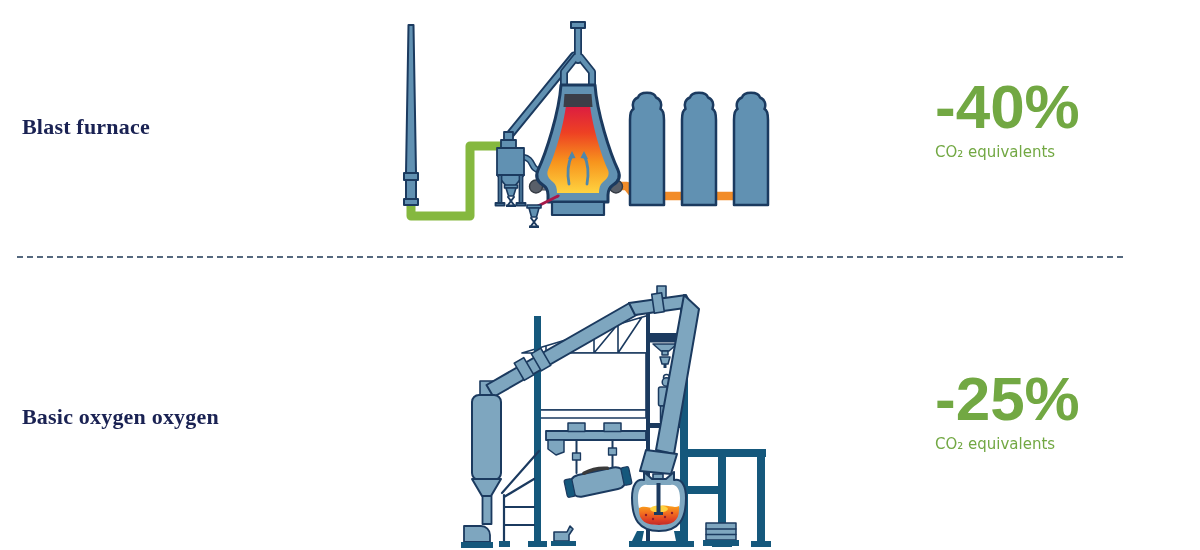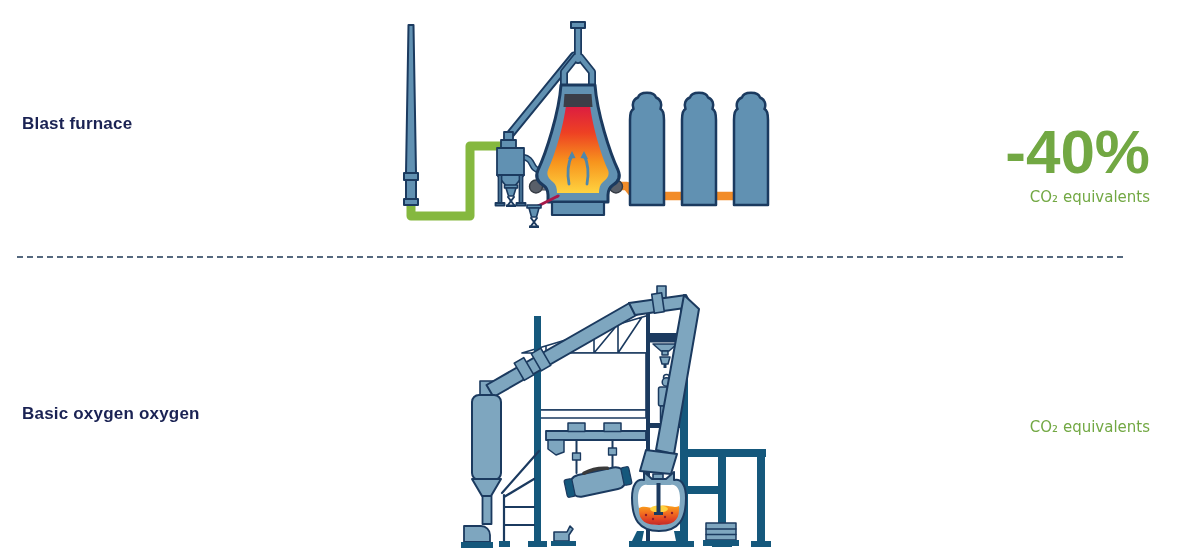--- a/index.html
+++ b/index.html
@@ -1,22 +1,22 @@
 <!DOCTYPE html>
 <html><head>
 <meta charset="utf-8">
 <style>
   html,body{margin:0;padding:0;background:#ffffff;}
   .canvas{position:relative;width:1200px;height:550px;background:#ffffff;overflow:hidden;
           font-family:"Liberation Sans",sans-serif;}
-  .section-label{position:absolute;left:22px;font-size:17px;font-weight:bold;
-                 color:#1a2253;letter-spacing:0.2px;}
+  .section-label{position:absolute;left:22px;font-size:22px;font-weight:bold;
+                 color:#1a2253;letter-spacing:0.2px;font-family:Liberation Serif, serif;}
   .label-top{top:114px;}
   .label-bottom{top:404px;}
-  .stat{position:absolute;left:935px;width:215px;text-align:right;color:#72a843;margin-top:45px;}
+  .stat{position:absolute;left:935px;width:215px;text-align:left;color:#72a843;}
   .stat-top{top:76px;}
   .stat-bottom{top:368px;}
   .stat-value{font-size:62px;line-height:62px;font-weight:bold;letter-spacing:0px;}
   .stat-unit{font-size:15px;line-height:22px;margin-top:3px;
              font-family:"DejaVu Sans",sans-serif;}
   .divider{position:absolute;top:256px;left:17px;width:1106px;height:0;
            border-top:2.5px dashed #54687e;}
   .illus{position:absolute;}
   .illus-top{left:380px;top:10px;}
   .illus-bottom{left:460px;top:283px;}
@@ -243,16 +243,17 @@
       </g>
 
       <g>
         <polygon points="94,249 107,249 110,243 113,246 109,252 109,258 94,258" fill="#7ea6bf" stroke="#1b3a5f" stroke-width="1.6"></polygon>
         <rect x="91" y="258" width="25" height="5" fill="#15587c"></rect>
       </g>
     </g>
   </svg>
 
   <div class="stat stat-bottom">
+    <div class="stat-value">-25%</div>
     <div class="stat-unit">CO₂ equivalents</div>
   </div>
 
 </div>
 
 </body></html>

